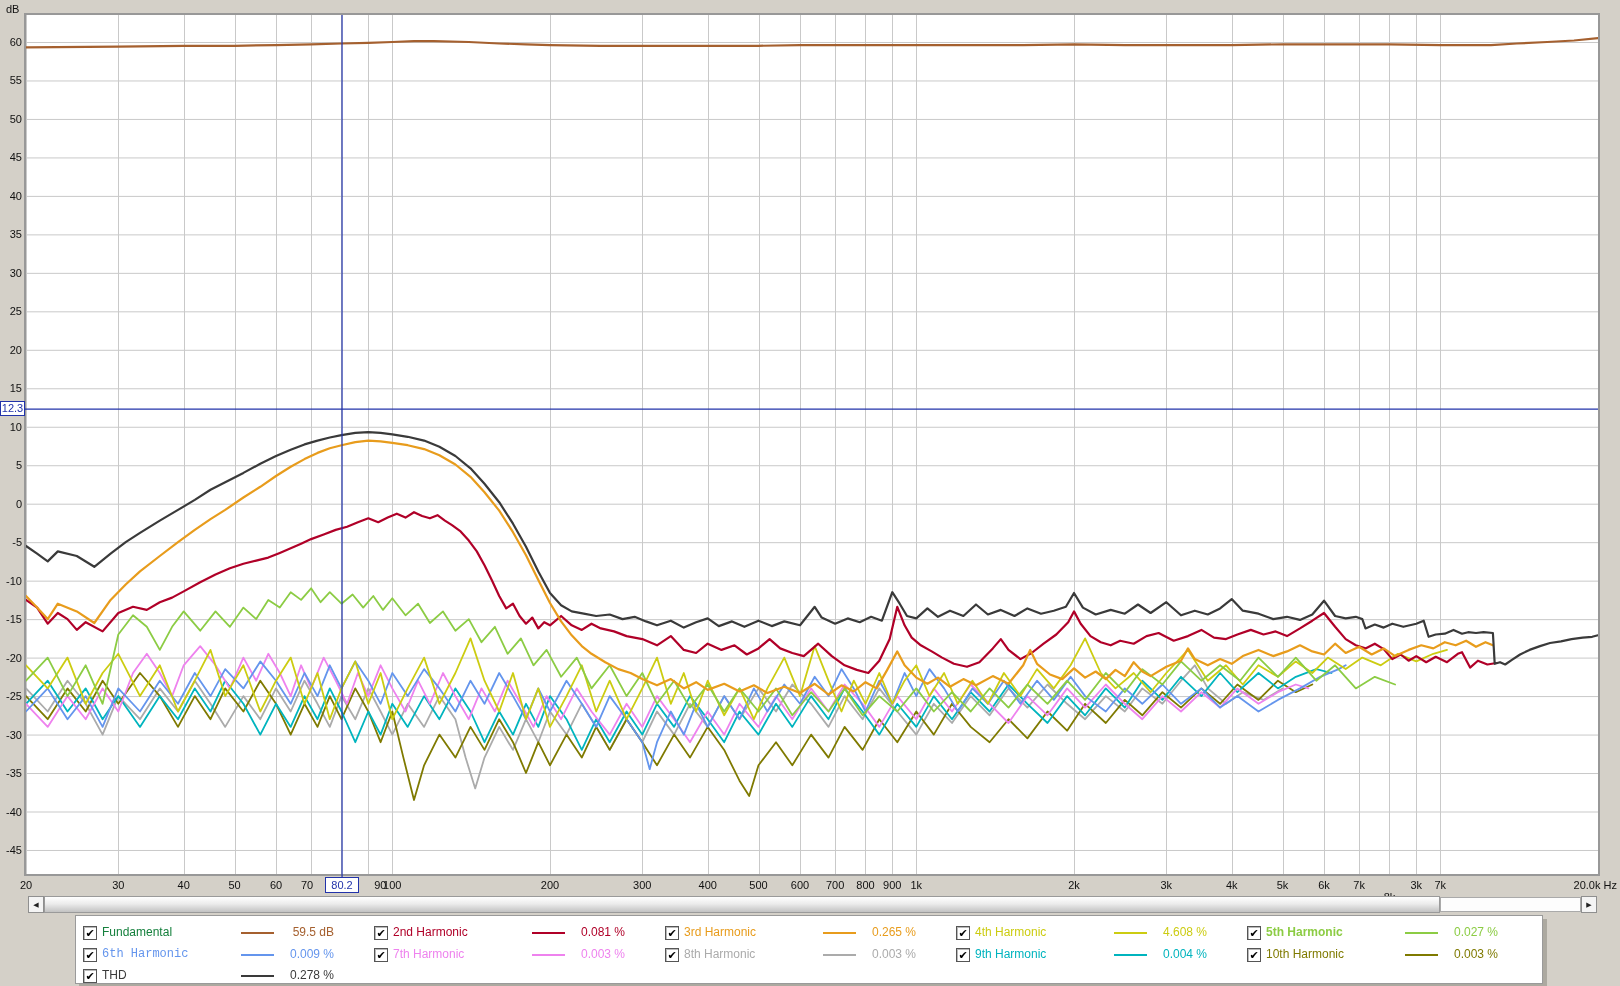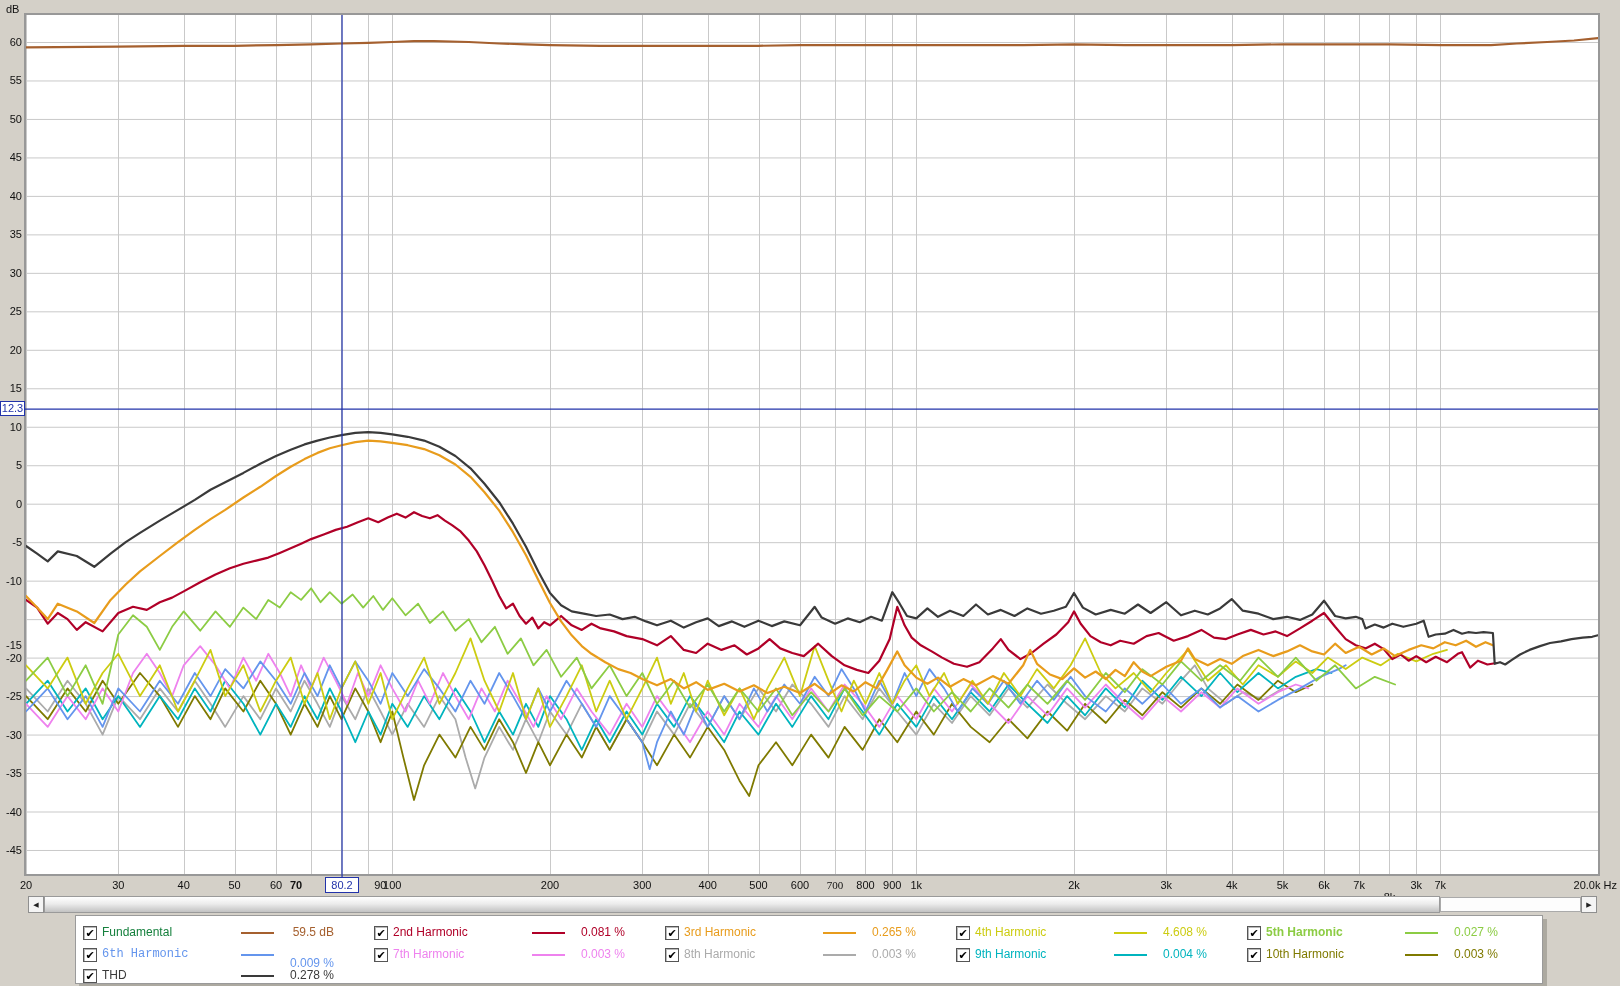--- a/index.html
+++ b/index.html
@@ -146,43 +146,43 @@
     <div class="y-label" style="top: 228.375px;">35</div>
     <div class="y-label" style="top: 266.85px;">30</div>
     <div class="y-label" style="top: 305.325px;">25</div>
     <div class="y-label" style="top: 343.8px;">20</div>
     <div class="y-label" style="top: 382.275px;">15</div>
     <div class="y-label" style="top: 420.75px;">10</div>
     <div class="y-label" style="top: 459.225px;">5</div>
     <div class="y-label" style="top: 497.7px;">0</div>
     <div class="y-label" style="top: 536.175px;">-5</div>
     <div class="y-label" style="top: 574.65px;">-10</div>
-    <div class="y-label" style="top: 613.125px; margin-top: 26px;">-15</div>
+    <div class="y-label" style="top: 613.125px;">-15</div>
     <div class="y-label" style="top: 651.6px;">-20</div>
     <div class="y-label" style="top: 690.075px;">-25</div>
     <div class="y-label" style="top: 728.55px;">-30</div>
     <div class="y-label" style="top: 767.025px;">-35</div>
     <div class="y-label" style="top: 805.5px;">-40</div>
     <div class="y-label" style="top: 843.975px;">-45</div>
   </div>
 <div id="x-axis-labels">
     <div class="x-label" style="left: 26px;">20</div>
     <div class="x-label" style="left: 118.272px;">30</div>
     <div class="x-label" style="left: 183.74px;">40</div>
     <div class="x-label" style="left: 234.521px;">50</div>
     <div class="x-label" style="left: 276.012px;">60</div>
-    <div class="x-label" style="left: 296px; font-weight: bold;">70</div>
+    <div class="x-label" style="left: 307px;">70</div>
     <div class="x-label" style="left: 368.283px; margin-left: 12px;">90</div>
     <div class="x-label" style="left: 392.26px;">100</div>
     <div class="x-label" style="left: 550px;">200</div>
     <div class="x-label" style="left: 642.272px;">300</div>
     <div class="x-label" style="left: 707.74px;">400</div>
     <div class="x-label" style="left: 758.521px;">500</div>
     <div class="x-label" style="left: 800.012px;">600</div>
-    <div class="x-label" style="left: 835.092px; font-family: Liberation Serif, serif;">700</div>
+    <div class="x-label" style="left: 835.092px;">700</div>
     <div class="x-label" style="left: 865.479px;">800</div>
     <div class="x-label" style="left: 892.283px;">900</div>
     <div class="x-label" style="left: 916.26px;">1k</div>
     <div class="x-label" style="left: 1074px;">2k</div>
     <div class="x-label" style="left: 1166.27px;">3k</div>
     <div class="x-label" style="left: 1231.74px;">4k</div>
     <div class="x-label" style="left: 1282.52px;">5k</div>
     <div class="x-label" style="left: 1324.01px;">6k</div>
     <div class="x-label" style="left: 1359.09px;">7k</div>
     <div class="x-label" style="left: 1389.48px; margin-top: 12px;">8k</div>
@@ -229,21 +229,21 @@
     <div class="legend-item" style="left: 1171px; top: 7px;">
       <span class="legend-check">✔</span>
       <span class="legend-label" style="color: rgb(140, 204, 68); font-weight: bold;">5th Harmonic</span>
       <span class="legend-swatch" style="background: rgb(140, 204, 68);"></span>
       <span class="legend-value" style="color: rgb(140, 204, 68);">0.027 %</span>
     </div>
     <div class="legend-item" style="left: 7px; top: 28.5px;">
       <span class="legend-check">✔</span>
       <span class="legend-label" style="color: rgb(100, 149, 237); font-family: Liberation Mono, monospace;">6th Harmonic</span>
       <span class="legend-swatch" style="background: rgb(100, 149, 237);"></span>
-      <span class="legend-value" style="color: rgb(100, 149, 237); margin-top: 9px;">0.009 %</span>
+      <span class="legend-value" style="color: rgb(100, 149, 237);">0.009 %</span>
     </div>
     <div class="legend-item" style="left: 298px; top: 28.5px;">
       <span class="legend-check">✔</span>
       <span class="legend-label" style="color: rgb(238, 130, 238);">7th Harmonic</span>
       <span class="legend-swatch" style="background: rgb(238, 130, 238);"></span>
       <span class="legend-value" style="color: rgb(238, 130, 238);">0.003 %</span>
     </div>
     <div class="legend-item" style="left: 589px; top: 28.5px;">
       <span class="legend-check">✔</span>
       <span class="legend-label" style="color: rgb(171, 171, 171);">8th Harmonic</span>

